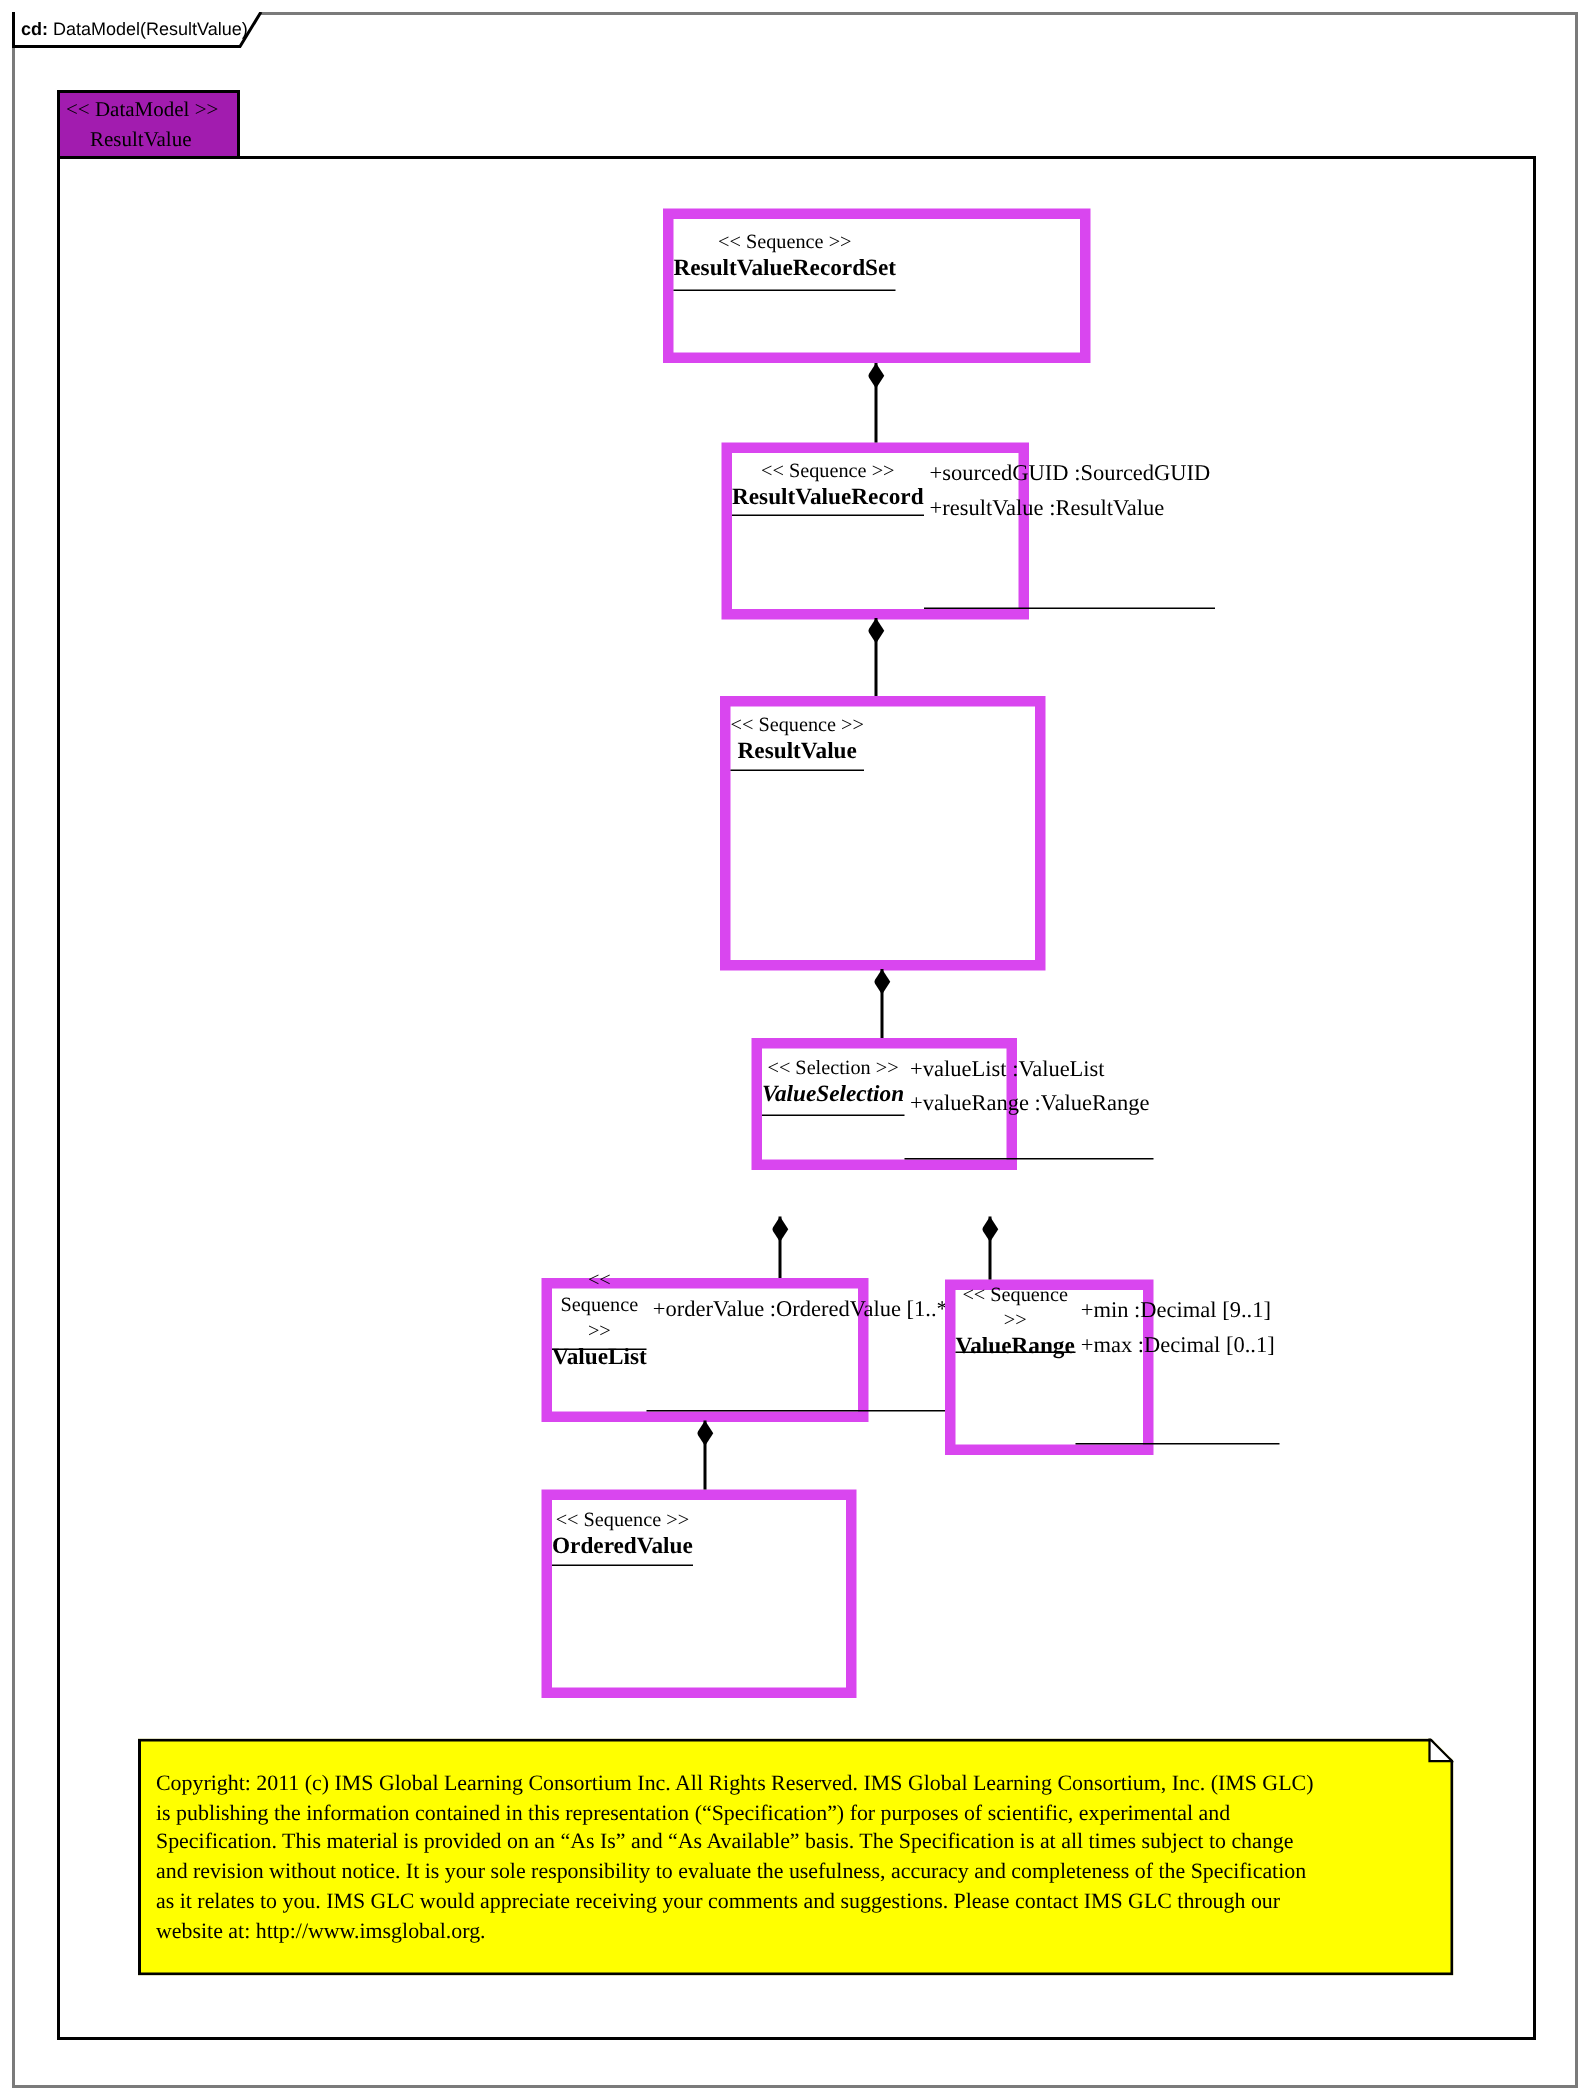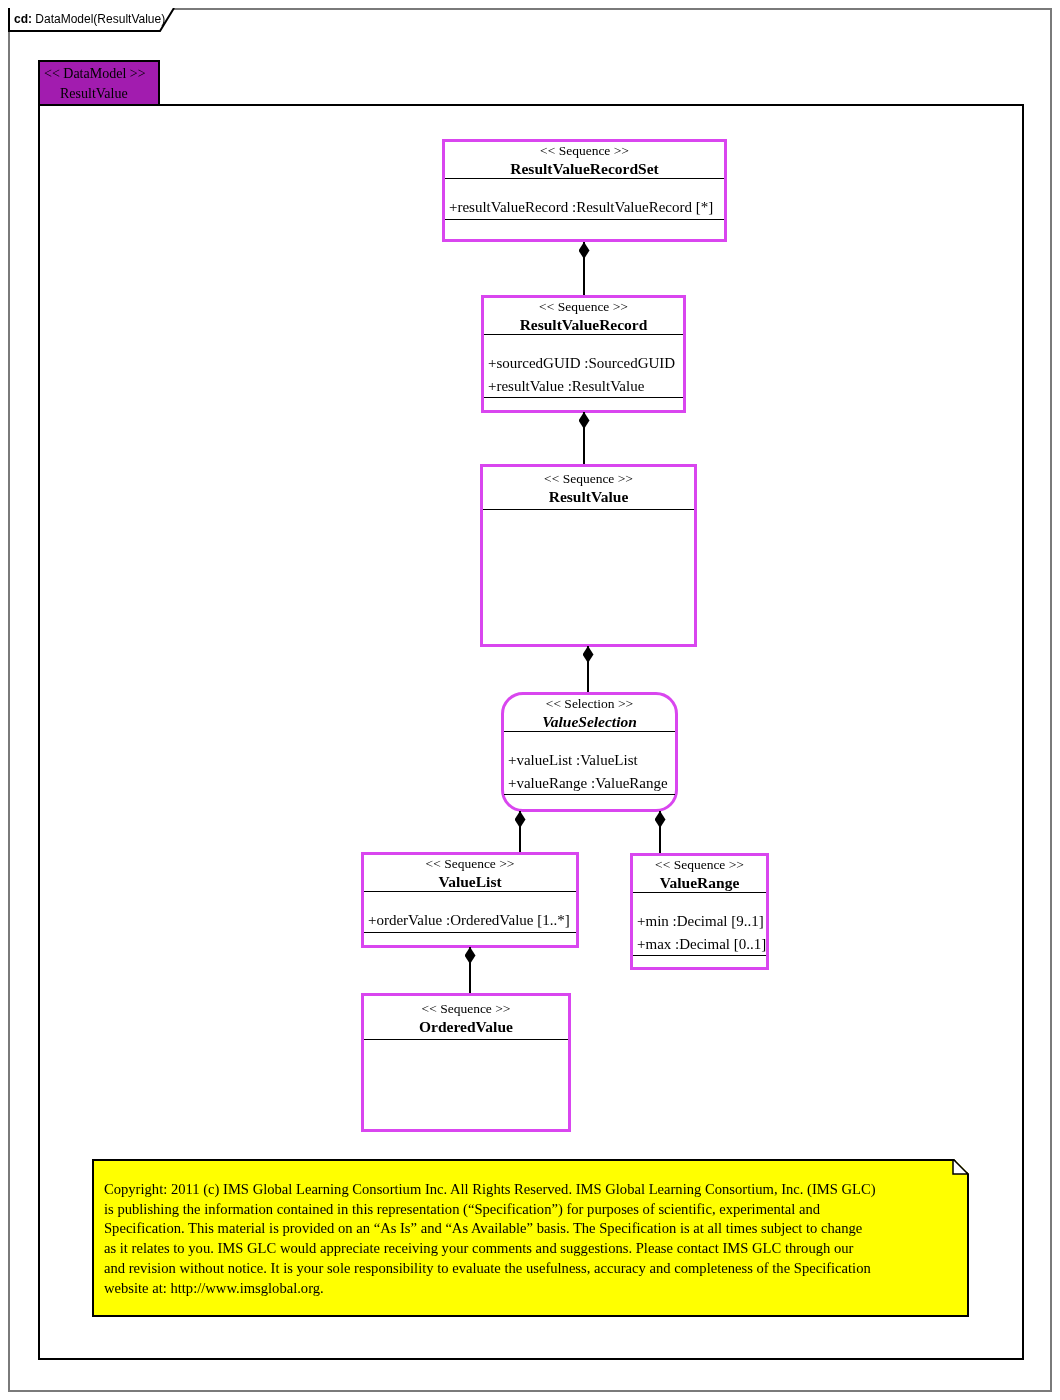--- a/index.html
+++ b/index.html
@@ -19,22 +19,22 @@
 
   
   .frame { position:absolute; left:38px; top:104px; width:986px; height:1256px;
            border:2px solid #000; background:#fff; }
   .frame-tab { position:absolute; left:38px; top:60px; width:122px; height:46px;
                border:2px solid #000; border-bottom:none; background:#a21caf;
                font-size:14px; line-height:20px; padding:2px 0 0 4px; }
   .frame-tab .l2 { padding-left:16px; }
 
   
-  .uml-class { position:absolute; background:#fff; border:3px solid #d946ef;
-               display:flex; flex-direction:column;gap:14px; }
+  .uml-class { position:absolute; background:#fff; border:7px solid #d946ef;
+               display:flex; flex-direction:row; }
   .uml-class .head { border-bottom:1px solid #000; display:flex; flex-direction:column;
                      align-items:center; justify-content:center; text-align:center; }
   .uml-class .stereo { font-size:13.5px; line-height:17px; }
   .uml-class .cname  { font-size:15.5px; font-weight:bold; line-height:19px; }
   .uml-class .cname.it { font-style:italic; }
   .uml-class .attrs { flex:1 1 auto; border-bottom:1px solid #000; padding:3px 3px 0 4px; }
   .uml-class .attr { font-size:15px; line-height:22.5px; white-space:nowrap; }
   .uml-class .attr .em { font-style:italic; }
   .uml-class .empty { flex:0 0 auto; }
 
@@ -70,23 +70,20 @@
     <div class="l1">&lt;&lt; DataModel &gt;&gt;</div>
     <div class="l2">ResultValue</div>
   </div>
   <div class="frame"></div>
 
   <div class="uml-class" style="left:442px; top:139px; width:285px; height:103px;">
     <div class="head" style="height:48px;">
       <div class="stereo">&lt;&lt; Sequence &gt;&gt;</div>
       <div class="cname">ResultValueRecordSet</div>
     </div>
-    <div class="attrs">
-      <div class="attr">+resultValueRecord :ResultValueRecord [*]</div>
-    </div>
     <div class="empty" style="height:23px;"></div>
   </div>
 
   <div class="uml-class" style="left:481px; top:295px; width:205px; height:118px;">
     <div class="head" style="height:42px;">
       <div class="stereo">&lt;&lt; Sequence &gt;&gt;</div>
       <div class="cname">ResultValueRecord</div>
     </div>
     <div class="attrs">
       <div class="attr">+sourcedGUID :SourcedGUID</div>
@@ -96,21 +93,21 @@
   </div>
 
   <div class="uml-class" style="left:480px; top:464px; width:217px; height:183px;">
     <div class="head" style="height:43px;">
       <div class="stereo">&lt;&lt; Sequence &gt;&gt;</div>
       <div class="cname">ResultValue</div>
     </div>
     <div class="empty" style="height:26px;"></div>
   </div>
 
-  <div class="uml-class" style="left:501px; top:692px; width:177px; height:120px;border-radius:22px;">
+  <div class="uml-class" style="left:501px; top:692px; width:177px; height:88px;">
     <div class="head" style="height:45px;">
       <div class="stereo">&lt;&lt; Selection &gt;&gt;</div>
       <div class="cname it">ValueSelection</div>
     </div>
     <div class="attrs">
       <div class="attr">+valueList :ValueList</div>
       <div class="attr">+valueRange :ValueRange</div>
     </div>
     <div class="empty" style="height:23px;"></div>
   </div>
@@ -178,19 +175,19 @@
 
   <div class="note">
     <div class="bg"></div>
     <svg class="fold" width="18" height="18">
       <path d="M2,0 L17,15 L2,15 Z" fill="#ffffff" stroke="#000000" stroke-width="1.5"></path>
     </svg>
     <div class="body">
       <div class="nline">Copyright: 2011 (c) IMS Global Learning Consortium Inc.   All Rights Reserved.   IMS Global Learning Consortium, Inc. (IMS GLC)</div>
       <div class="nline">is publishing the information contained in this representation (“Specification”) for purposes of scientific, experimental and</div>
       <div class="nline">Specification.   This material is provided on an “As Is” and “As Available” basis.   The Specification is at all times subject to change</div>
+      <div class="nline">and revision without notice.   It is your sole responsibility to evaluate the usefulness, accuracy and completeness of the Specification</div>
       <div class="nline">as it relates to you.   IMS GLC would appreciate receiving your comments and suggestions.   Please contact IMS GLC through our</div>
-      <div class="nline">and revision without notice.   It is your sole responsibility to evaluate the usefulness, accuracy and completeness of the Specification</div>
       <div class="nline">website at: http://www.imsglobal.org.</div>
     </div>
   </div>
 
 </div>
 
 </body></html>

